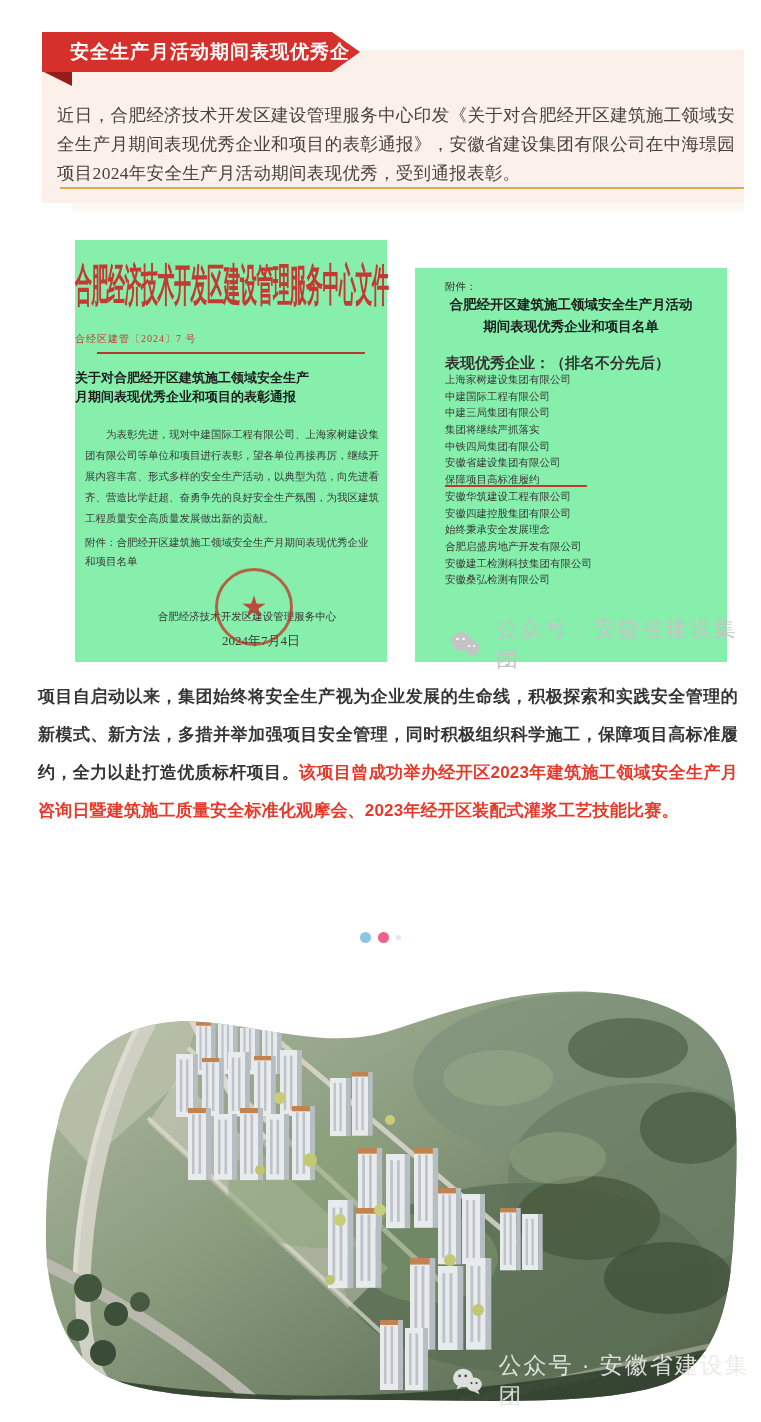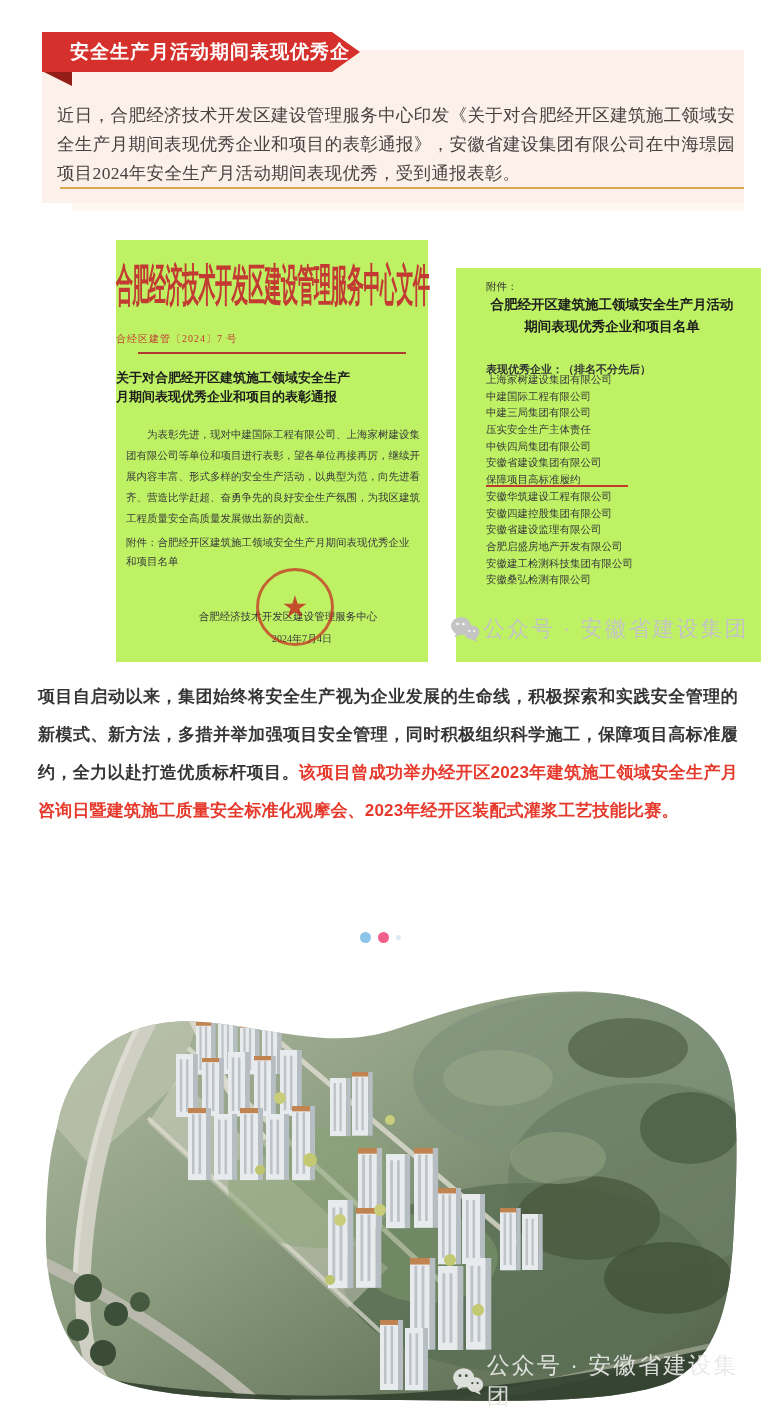--- a/index.html
+++ b/index.html
@@ -16,47 +16,47 @@
 
   
   .intro-box{position:absolute;left:42px;top:50px;width:702px;height:153px;background:#fcf1ea;z-index:1;}
   .intro-box .underlayer{position:absolute;left:30px;bottom:-8px;width:672px;height:8px;background:#fdf8f2;}
   .gold-line{position:absolute;left:18px;right:0;bottom:14px;height:2px;background:#d8a94e;}
   .intro-text{position:absolute;left:15px;top:33px;width:678px;font-size:17.5px;line-height:29px;
           color:#474240;text-align:justify;letter-spacing:0.3px;
           font-family:"Liberation Serif","DejaVu Serif",serif;margin-top:18px;}
 
   
-  .doc{position:absolute;background:#bef264;font-family:"Liberation Serif","DejaVu Serif",serif;color:#333;margin-left:41px;}
+  .doc{position:absolute;background:#86efac;font-family:"Liberation Serif","DejaVu Serif",serif;color:#333;}
   .doc-left{left:75px;top:240px;width:312px;height:422px;}
   .doc-right{left:415px;top:268px;width:312px;height:394px;}
   .masthead{position:absolute;top:16px;left:0;right:0;text-align:center;color:#c23a32;font-weight:bold;
           font-size:17px;letter-spacing:-0.5px;transform:scale(1,2.6);transform-origin:center top;white-space:nowrap;}
   .doc-number{position:absolute;top:92px;left:0;right:0;text-align:left;color:#c23a32;font-size:10px;letter-spacing:1px;}
   .red-rule{position:absolute;top:112px;left:22px;right:22px;height:2px;background:#b03a30;}
   .doc-title{position:absolute;top:128px;left:0;right:0;text-align:left;font-size:13px;font-weight:bold;
           line-height:19px;color:#1d1d1d;}
   .doc-body{position:absolute;top:184px;left:10px;right:8px;font-size:10.5px;line-height:21px;
           text-align:justify;text-indent:2em;color:#3a3a3a;}
   .doc-attach{position:absolute;top:293px;left:10px;right:14px;font-size:10.5px;line-height:19px;color:#3a3a3a;}
   .seal{position:absolute;left:140px;top:328px;width:72px;height:72px;border:3px solid rgba(198,42,32,.72);
           border-radius:50%;display:flex;align-items:center;justify-content:center;z-index:2;}
   .seal-star{color:rgba(198,42,32,.82);font-size:30px;line-height:1;}
   .doc-issuer{position:absolute;top:370px;left:40px;right:8px;text-align:center;font-size:10.5px;color:#3a3a3a;}
-  .doc-date{position:absolute;top:392px;left:60px;right:0;text-align:center;font-size:10px;color:#3a3a3a;}
+  .doc-date{position:absolute;top:392px;left:60px;right:0;text-align:center;font-size:13px;color:#3a3a3a;}
 
   .attach-label{position:absolute;top:12px;left:30px;font-size:10.5px;font-weight:normal;}
   .r-title{position:absolute;top:26px;left:0;right:0;text-align:center;font-size:13.5px;font-weight:bold;line-height:22px;color:#1d1d1d;}
-  .list-header{position:absolute;top:94px;left:30px;font-size:11px;font-weight:bold;}
+  .list-header{position:absolute;top:86px;left:30px;font-size:15px;font-weight:bold;}
   .company-list{position:absolute;top:104px;left:30px;right:6px;font-size:10.5px;color:#3a3a3a;}
   .company-row{height:16.7px;line-height:16.7px;white-space:nowrap;}
   .company-row.hl span{border-bottom:2px solid #c03a2e;padding-right:26px;padding-bottom:17px;}
 
   
-  .watermark{position:absolute;display:flex;align-items:center;gap:3px;letter-spacing:2px;z-index:6;}
+  .watermark{position:absolute;display:flex;align-items:center;gap:16px;letter-spacing:2px;z-index:6;}
   .watermark-gray{left:450px;top:614px;color:#c4c4c4;font-size:22px;}
   .watermark-light{left:452px;top:1350px;color:#e9e9e7;font-size:23px;opacity:.92;}
   .watermark svg{display:block;}
   .watermark .eye{fill:#fff;}
   .watermark-light .eye{fill:#3c4a3a;}
 
   
   .para{position:absolute;left:38px;width:700px;text-align:justify;font-size:17px;line-height:38px;
         color:#353535;font-weight:600;letter-spacing:0.2px;}
   .para-project{top:678px;}
@@ -108,27 +108,27 @@
     <div class="attach-label">附件：</div>
     <div class="r-title">
       <div>合肥经开区建筑施工领域安全生产月活动</div>
       <div>期间表现优秀企业和项目名单</div>
     </div>
     <div class="list-header">表现优秀企业：（排名不分先后）</div>
     <div class="company-list">
       <div class="company-row"><span>上海家树建设集团有限公司</span></div>
       <div class="company-row"><span>中建国际工程有限公司</span></div>
       <div class="company-row"><span>中建三局集团有限公司</span></div>
-      <div class="company-row"><span>压实安全生产主体责任</span></div>
+      <div class="company-row"><span>集团将继续严抓落实</span></div>
       <div class="company-row"><span>中铁四局集团有限公司</span></div>
       <div class="company-row hl"><span>安徽省建设集团有限公司</span></div>
       <div class="company-row"><span>保障项目高标准履约</span></div>
       <div class="company-row"><span>安徽华筑建设工程有限公司</span></div>
       <div class="company-row"><span>安徽四建控股集团有限公司</span></div>
-      <div class="company-row"><span>安徽省建设监理有限公司</span></div>
+      <div class="company-row"><span>始终秉承安全发展理念</span></div>
       <div class="company-row"><span>合肥启盛房地产开发有限公司</span></div>
       <div class="company-row"><span>安徽建工检测科技集团有限公司</span></div>
       <div class="company-row"><span>安徽桑弘检测有限公司</span></div>
     </div>
   </div>
 
   <div class="watermark watermark-gray">
     <svg width="30" height="27" viewBox="0 0 30 27">
       <ellipse cx="11" cy="10" rx="10" ry="9" fill="currentColor"></ellipse>
       <circle class="eye" cx="7.5" cy="8" r="1.3"></circle>

